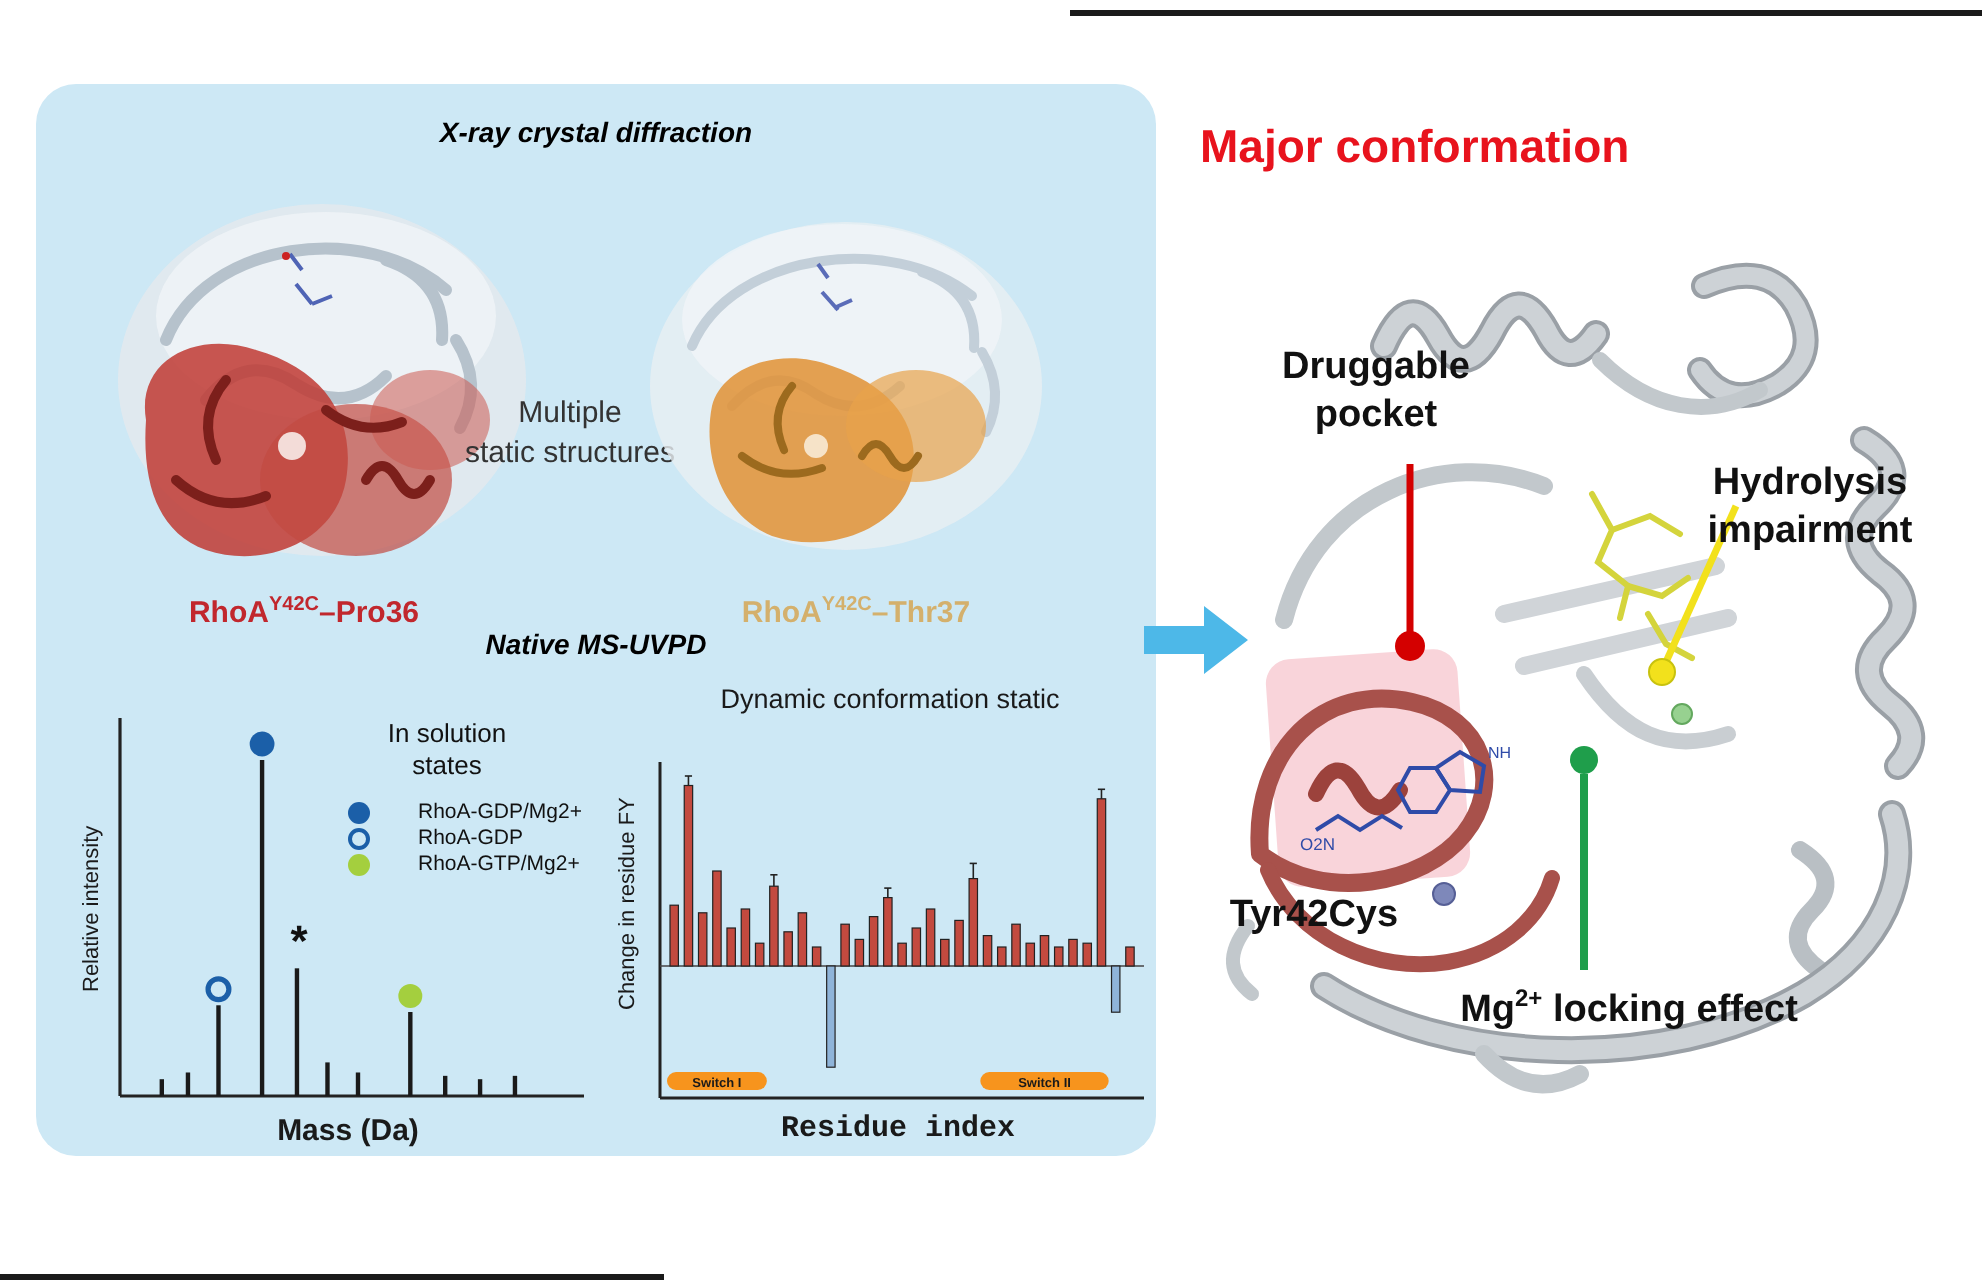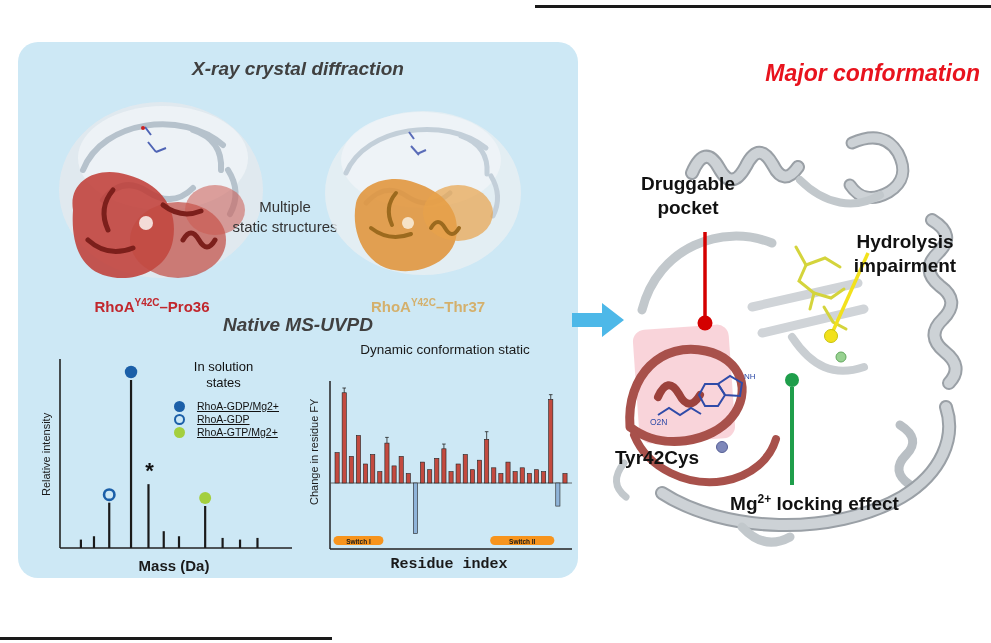--- a/index.html
+++ b/index.html
@@ -2,41 +2,41 @@
 <html><head>
 <meta charset="utf-8">
 <style>
   html,body{margin:0;padding:0;background:#fff;}
   .stage{position:relative;width:991px;height:643px;background:#fff;overflow:hidden;
          font-family:"Liberation Sans",sans-serif;color:#1a1a1a;}
   .abs{position:absolute;}
   .edge-line{position:absolute;height:3px;background:#1a1a1a;}
   .left-panel{position:absolute;left:18px;top:42px;width:560px;height:536px;
               background:#cde8f5;border-radius:20px;}
-  .blue-title{position:absolute;left:0;width:100%;text-align:center;color:#404040;
-              font-style:italic;font-weight:bold;font-size:19px;}
+  .blue-title{position:absolute;left:0;width:100%;text-align:center;color:#000000;
+              font-style:italic;font-weight:bold;font-size:14px;}
   .note{position:absolute;text-align:center;font-size:15px;color:#333;line-height:1.3;}
   .struct-label{position:absolute;text-align:center;font-weight:bold;font-size:15px;}
   .struct-label sup{font-size:10px;}
   .red-label{color:#c1272d;}
   .tan-label{color:#d4b06c;}
   .group{position:absolute;}
   .chart-title{position:absolute;font-size:13.5px;color:#1a1a1a;text-align:center;line-height:1.2;}
   .xlabel{position:absolute;font-size:15px;font-weight:bold;color:#1a1a1a;text-align:center;}
   .vlabel{position:absolute;writing-mode:vertical-rl;transform:rotate(180deg);
           font-size:11px;color:#1a1a1a;text-align:center;}
   .legend{position:absolute;left:118px;top:12px;width:135px;}
   .legend-title{font-size:13px;color:#111;text-align:center;line-height:1.2;width:95px;margin:0 auto;}
   .legend-rows{margin-top:10px;padding-left:18px;}
-  .legend-row{display:flex;align-items:center;gap:12px;font-size:10.5px;color:#111;margin-top:1px;text-decoration:underline;}
+  .legend-row{display:flex;align-items:center;gap:24px;font-size:10.5px;color:#111;margin-top:1px;}
   .lm{display:inline-block;flex:none;border-radius:50%;}
   .lm-filled-blue{width:11px;height:11px;background:#1b5fa8;}
   .lm-open-blue{width:7px;height:7px;background:transparent;border:2.5px solid #1b5fa8;}
   .lm-filled-green{width:11px;height:11px;background:#a4cf3e;}
-  .major-title{position:absolute;font-size:23px;font-weight:bold;color:#e8131d;text-align:right;font-style:italic;}
+  .major-title{position:absolute;font-size:23px;font-weight:bold;color:#e8131d;text-align:left;}
   .callout{position:absolute;font-weight:bold;font-size:19px;color:#111;text-align:center;line-height:1.25;}
   .callout sup{font-size:12px;}
   svg{display:block;}
   svg text{font-family:"Liberation Sans",sans-serif;}
 </style>
 </head>
 <body>
 
 <div class="stage">
 

